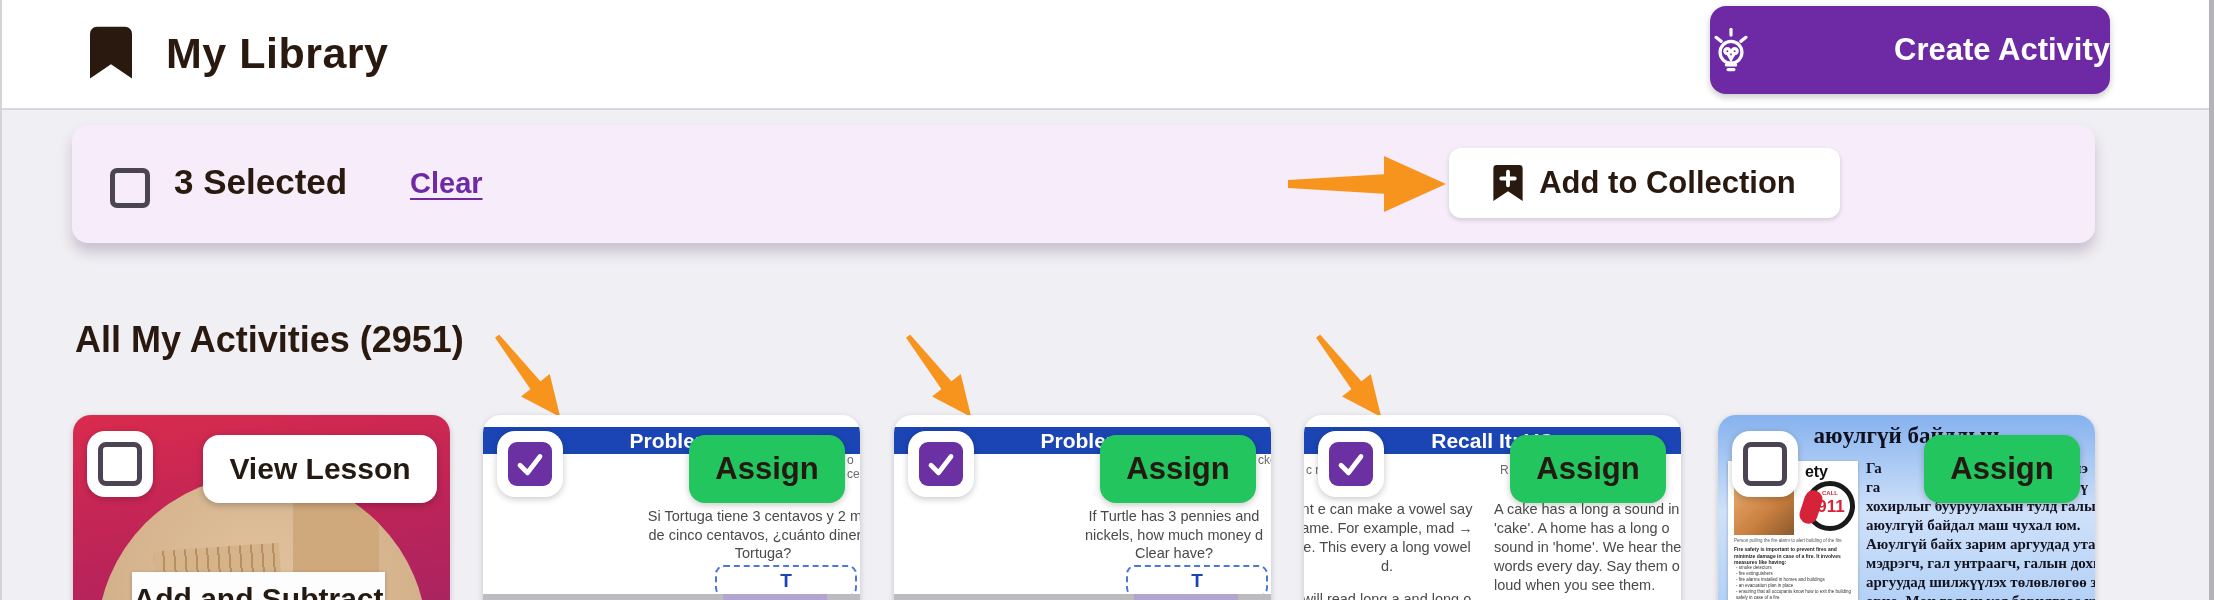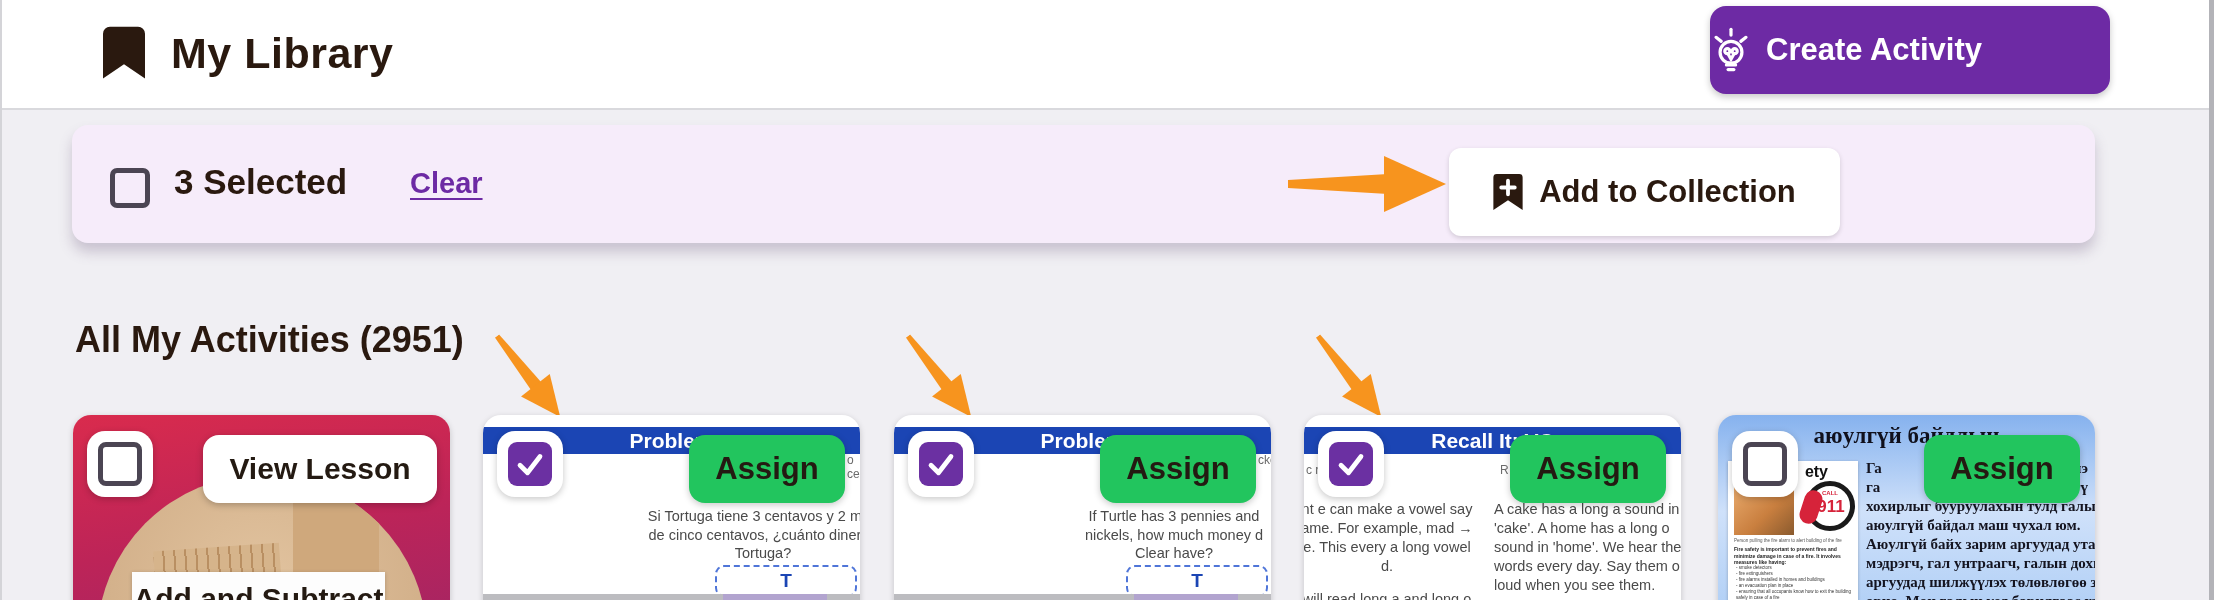--- a/index.html
+++ b/index.html
@@ -3,35 +3,35 @@
 <meta charset="utf-8">
 <style>
   html,body{margin:0;padding:0;background:#e6e6ea;}
   .screen{position:relative;width:2214px;height:600px;background:#f0eff3;overflow:hidden;
           font-family:"Liberation Sans",sans-serif;box-sizing:border-box;
           border-left:2px solid #d4d4d8;border-right:5px solid #b3b3b8;}
   button{border:0;background:none;padding:0;margin:0;font:inherit;cursor:pointer;}
 
   
   .topbar{position:absolute;left:0;top:0;right:0;height:108px;background:#ffffff;border-bottom:2px solid #d9d9dd;}
-  .brand{position:absolute;left:101px;top:0;height:106px;display:flex;align-items:center;gap:26px;}
+  .brand{position:absolute;left:88px;top:0;height:106px;display:flex;align-items:center;gap:34px;}
   .page-title{font-size:43px;font-weight:800;color:#2a190f;letter-spacing:.5px;}
   .create-btn{position:absolute;left:1708px;top:6px;width:400px;height:88px;background:#6d2aa4;border-radius:16px;
-              display:flex;align-items:center;justify-content:flex-start;gap:14px;color:#fff;
+              display:flex;align-items:center;justify-content:space-between;gap:24px;color:#fff;
               font-size:31px;font-weight:800;box-shadow:0 3px 7px rgba(0,0,0,.22);}
 
   
   .selbar{position:absolute;left:70px;top:125px;width:2023px;height:118px;background:#f6ecfa;border-radius:16px;
           box-shadow:0 9px 13px rgba(100,80,120,.28);}
   .cb-bar{position:absolute;left:38px;top:43px;width:30px;height:30px;border:5px solid #4b4553;border-radius:7px;background:transparent;}
   .sel-count{position:absolute;left:102px;top:37px;font-size:35px;font-weight:800;color:#2a190f;}
   .clear-link{position:absolute;left:338px;top:42px;font-size:29px;font-weight:800;color:#6d2aa4;
               text-decoration:underline;text-underline-offset:5px;cursor:pointer;}
   .selbar-arrow{position:absolute;left:1216px;top:24px;width:160px;height:70px;}
-  .addcol-btn{position:absolute;left:1377px;top:23px;width:391px;height:88px;background:#fff;border-radius:12px;
+  .addcol-btn{position:absolute;left:1377px;top:23px;width:391px;height:70px;background:#fff;border-radius:12px;
               display:flex;align-items:center;justify-content:center;gap:16px;font-size:31px;font-weight:800;
               color:#2a190f;box-shadow:0 2px 5px rgba(0,0,0,.15);}
   .delete-btn{position:absolute;left:1802px;top:23px;width:220px;height:73px;background:#e60f4e;border-radius:12px;
               display:flex;align-items:center;justify-content:center;gap:14px;font-size:31px;font-weight:800;color:#fff;
               box-shadow:0 2px 5px rgba(0,0,0,.15);}
 
   
   .section-title{position:absolute;left:70px;top:316px;margin:3px;font-size:36px;font-weight:800;color:#2a190f;}
   .diag-arrow{position:absolute;width:104px;height:46px;transform:rotate(52deg);transform-origin:50% 50%;}
 

